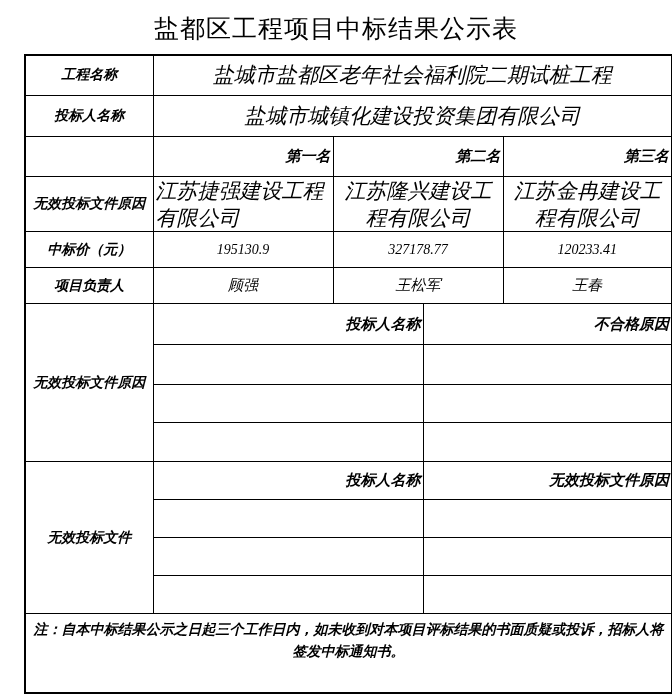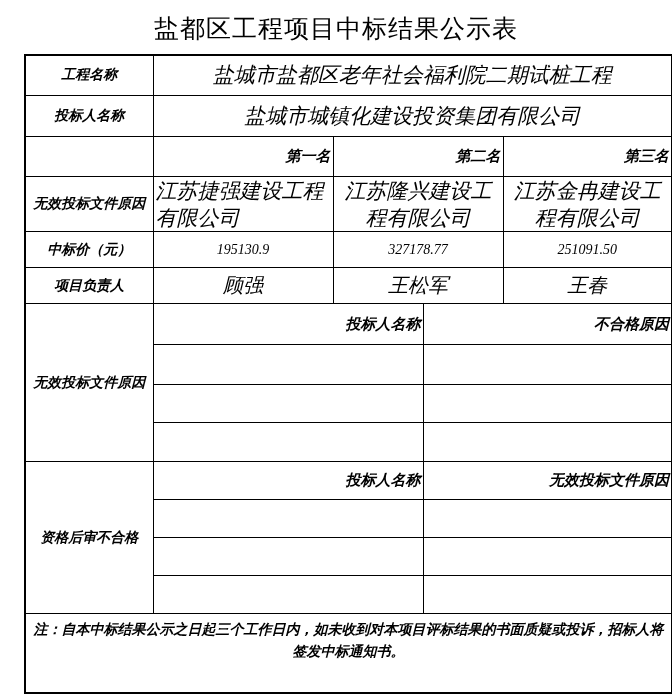--- a/index.html
+++ b/index.html
@@ -31,21 +31,21 @@
     border: 1px solid #000;
     text-align: center;
     vertical-align: middle;
     padding: 0 2px;
     overflow: hidden;
   }
   .lbl  { font-weight: bold; font-size: 14px; }
   .hdr  { font-weight: bold; font-size: 15px; text-align: right; }
   .val  { font-size: 21px; }
   .num  { font-family: "Liberation Serif", "DejaVu Serif", serif; font-size: 14px; text-align: center; }
-  .name { font-family: "Liberation Serif", "DejaVu Serif", serif; font-size: 20px; }
+  .name { font-family: "Liberation Serif", "DejaVu Serif", serif; font-size: 15px; }
   .wrap { line-height: 1.3; }
   .left { text-align: left; }
   .note-cell {
     vertical-align: top;
     padding: 5px 6px 0 6px;
     font-weight: bold;
     font-size: 14px;
     line-height: 1.55;
   }
 </style>
@@ -85,21 +85,21 @@
     <td class="lbl">无效投标文件原因</td>
     <td class="val wrap left">江苏捷强建设工程有限公司</td>
     <td class="val wrap" colspan="2">江苏隆兴建设工程有限公司</td>
     <td class="val wrap">江苏金冉建设工程有限公司</td>
   </tr>
 
   <tr style="height:36px">
     <td class="lbl">中标价（元）</td>
     <td class="num">195130.9</td>
     <td class="num" colspan="2">327178.77</td>
-    <td class="num">251091.50</td>
+    <td class="num">120233.41</td>
   </tr>
 
   <tr style="height:36px">
     <td class="lbl">项目负责人</td>
     <td class="name">顾强</td>
     <td class="name" colspan="2">王松军</td>
     <td class="name">王春</td>
   </tr>
 
   <tr style="height:41px">
@@ -114,21 +114,21 @@
   <tr style="height:38px">
     <td colspan="2"></td>
     <td colspan="2"></td>
   </tr>
   <tr style="height:39px">
     <td colspan="2"></td>
     <td colspan="2"></td>
   </tr>
 
   <tr style="height:38px">
-    <td class="lbl" rowspan="4">资格后审不合格</td>
+    <td class="lbl" rowspan="4">无效投标文件</td>
     <td class="hdr" colspan="2">投标人名称</td>
     <td class="hdr" colspan="2">无效投标文件原因</td>
   </tr>
   <tr style="height:38px">
     <td colspan="2"></td>
     <td colspan="2"></td>
   </tr>
   <tr style="height:38px">
     <td colspan="2"></td>
     <td colspan="2"></td>

